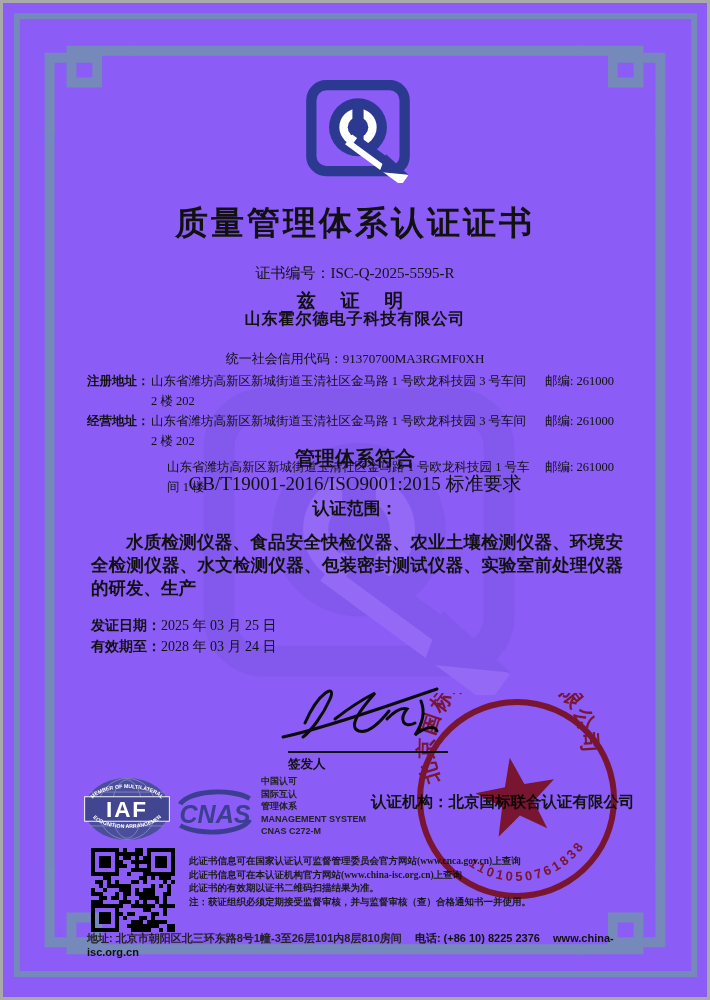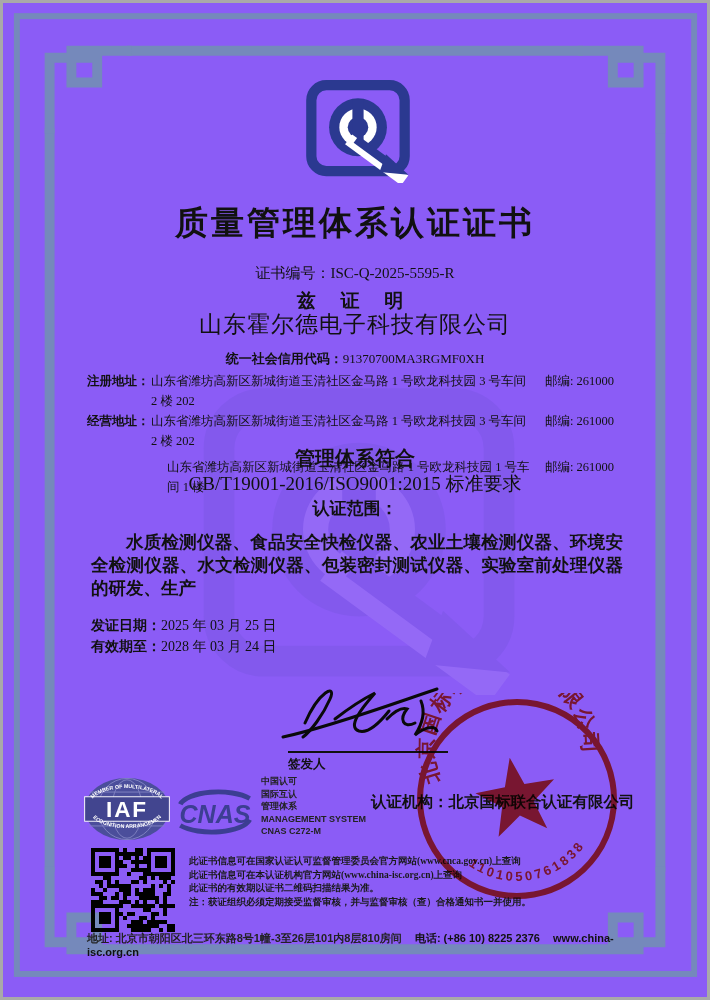--- a/index.html
+++ b/index.html
@@ -12,23 +12,23 @@
   .center{left:0;right:0;text-align:center;}
   
   .frame-svg{position:absolute;left:0;top:0;width:704px;height:994px;z-index:1;pointer-events:none;}
   
   .watermark{position:absolute;left:188px;top:378px;width:336px;height:314px;opacity:.08;z-index:0;}
   
   .logo{left:299px;top:74px;width:112px;height:106px;z-index:2;}
   .title{top:198px;font-size:33px;font-weight:700;letter-spacing:3px;z-index:2;}
   .certno{top:261px;font-size:15px;z-index:2;}
   .hereby{top:285px;font-size:19px;font-weight:700;letter-spacing:10px;z-index:2;}
-  .company{top:306px;font-size:23px;font-weight:400;letter-spacing:1px;z-index:2;}
+  .company{top:306px;font-size:16px;font-weight:700;letter-spacing:1px;z-index:2;}
   .credit{top:347px;font-size:13px;z-index:2;}
-  .credit b{font-weight:700;text-align:right;}
+  .credit b{font-weight:400;text-align:right;}
   
   .addrs{left:84px;right:70px;top:368px;z-index:2;font-size:12.5px;}
   .addr-row{display:flex;line-height:20px;}
   .addr-row .lbl{width:64px;font-weight:700;flex:none;}
   .addr-row .txt{flex:1;}
   .addr-row .zip{width:92px;flex:none;text-align:left;padding-left:14px;}
   .addr-row.last{margin-top:6px;}
   .addr-row.last .txt{padding-left:16px;}
   
   .conform{top:442px;font-size:20px;font-weight:700;z-index:2;}

